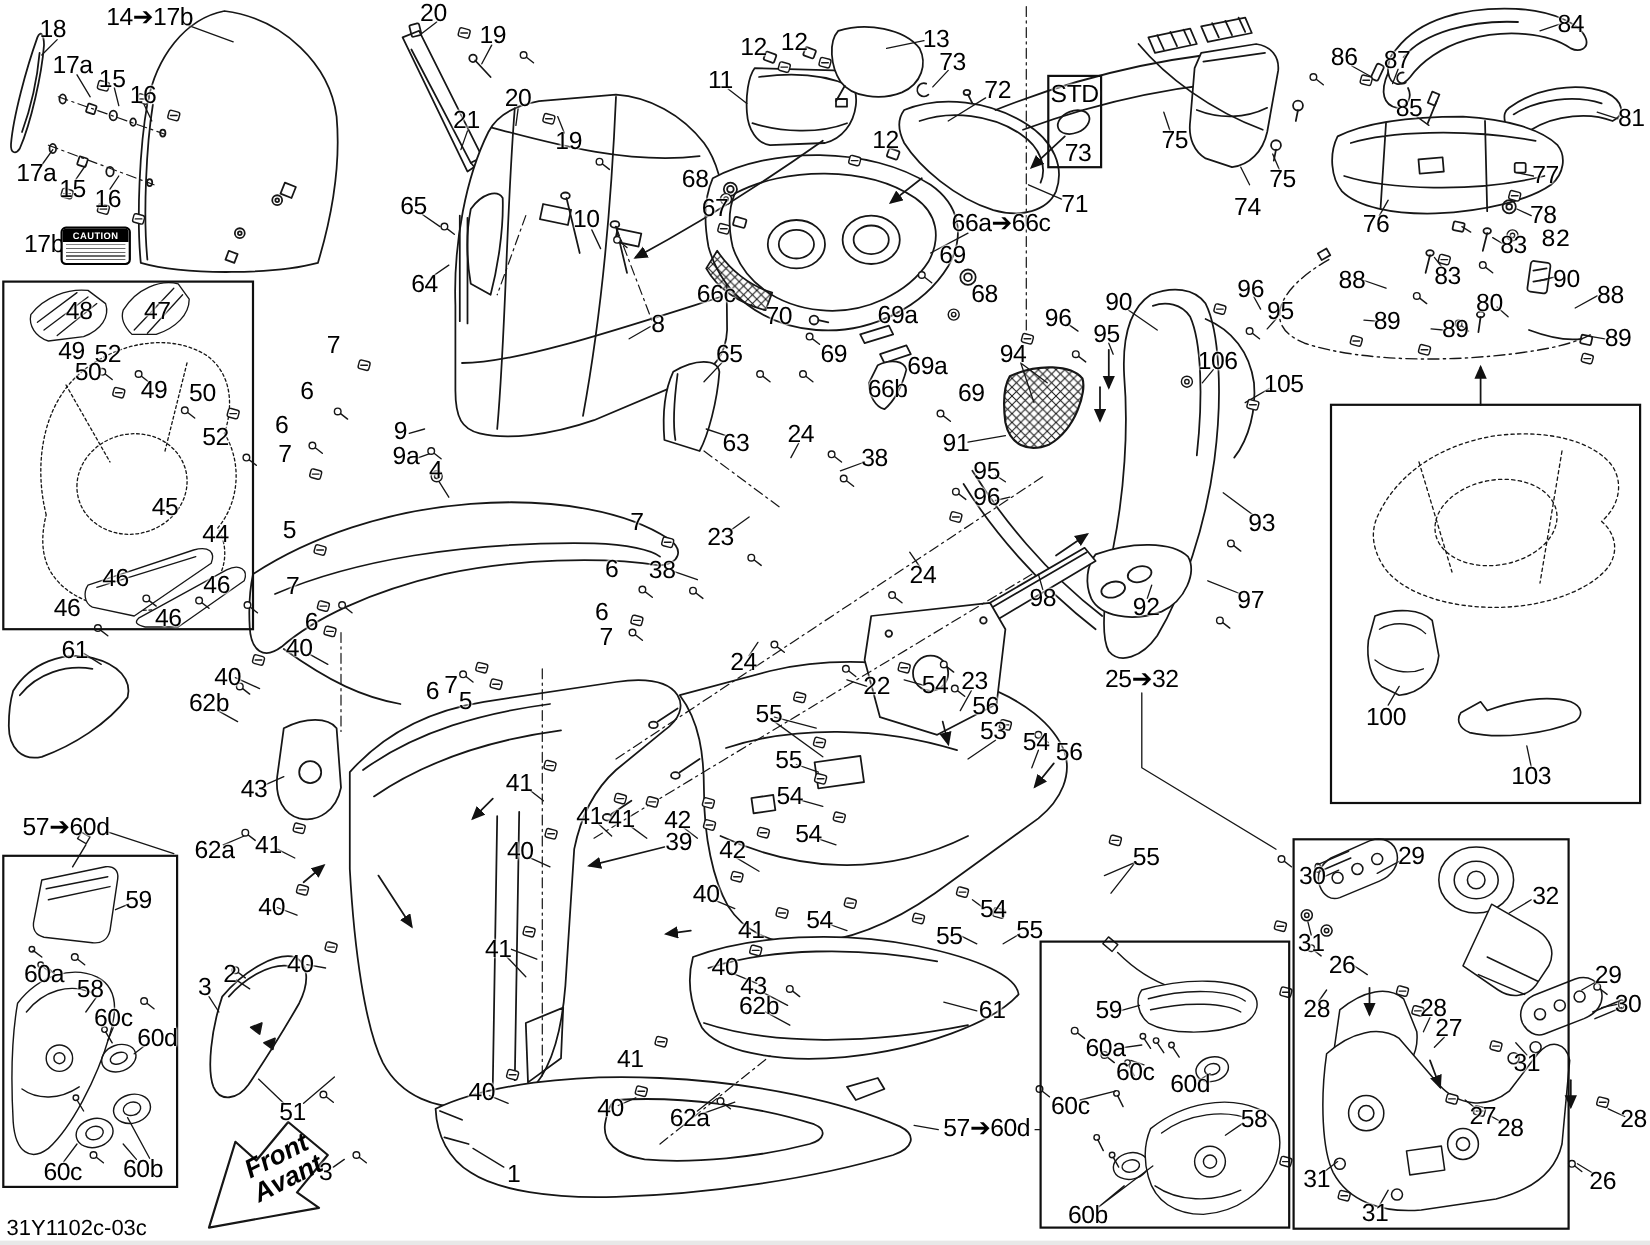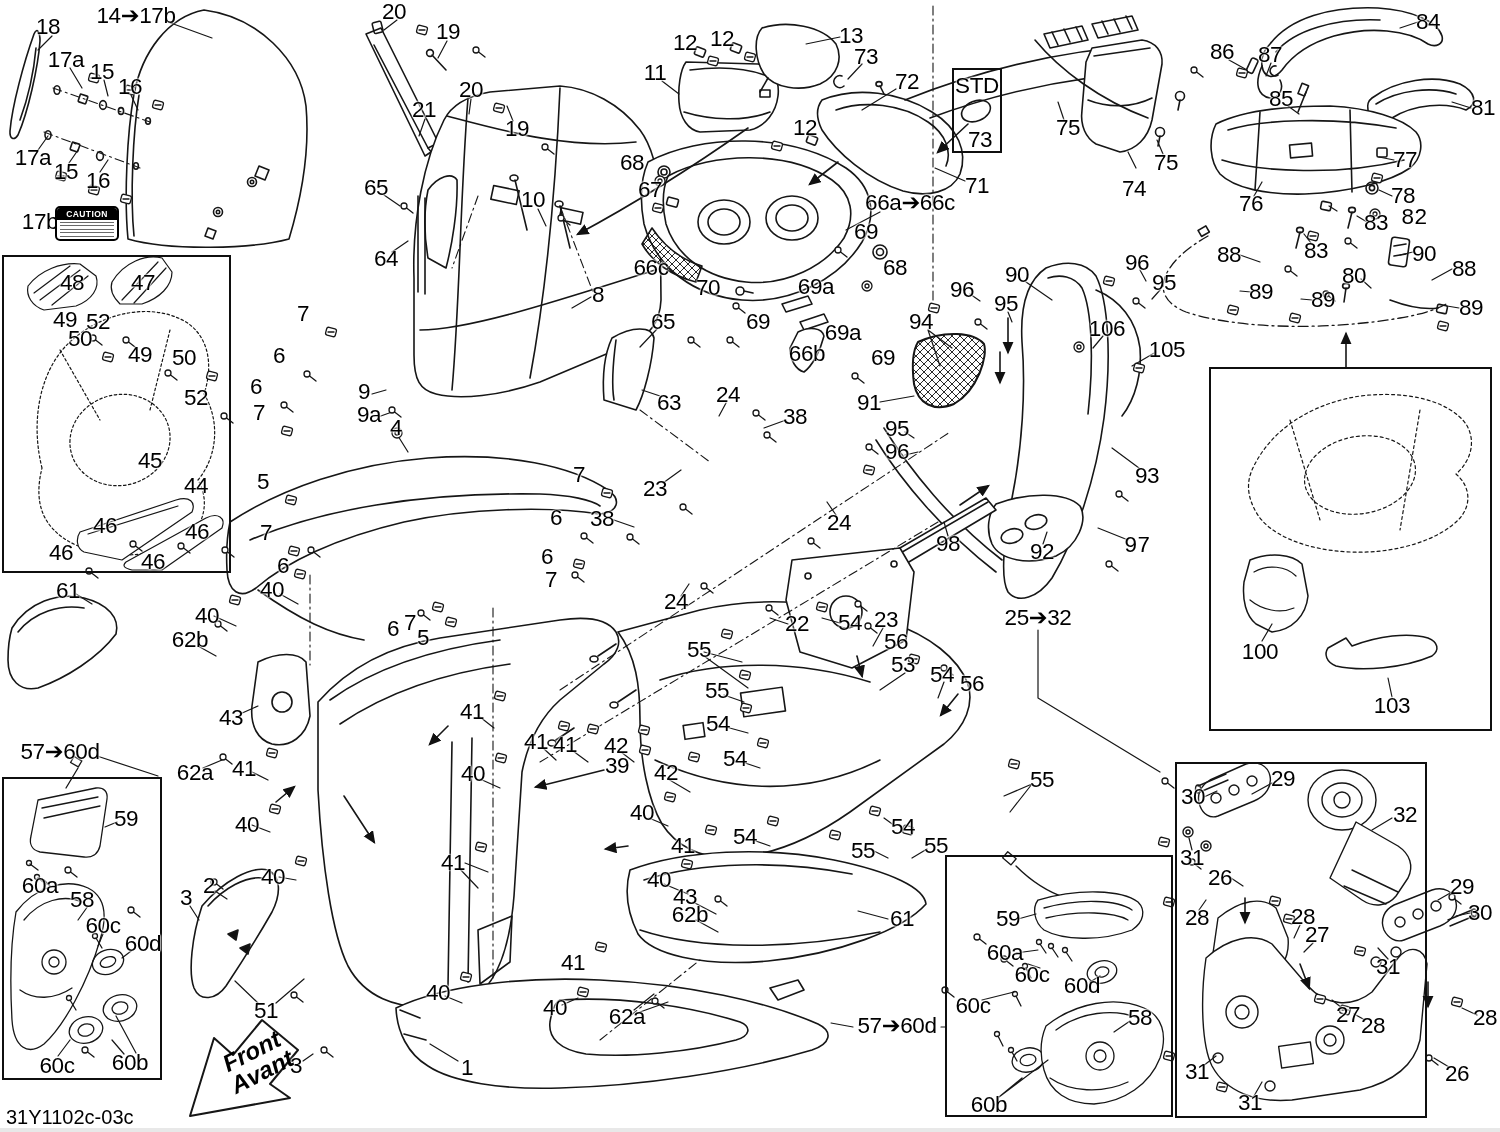--- a/index.html
+++ b/index.html
@@ -789,21 +789,21 @@
       <div class="callout" style="left: 1006px; top: 304px;">95</div>
       <div class="callout" style="left: 921px; top: 322px;">94</div>
       <div class="callout" style="left: 1107px; top: 329px;">106</div>
       <div class="callout" style="left: 1167px; top: 350px;">105</div>
       <div class="callout" style="left: 869px; top: 403px;">91</div>
       <div class="callout" style="left: 897px; top: 429px;">95</div>
       <div class="callout" style="left: 897px; top: 452px;">96</div>
       <div class="callout" style="left: 1147px; top: 476px;">93</div>
       <div class="callout" style="left: 948px; top: 544px;">98</div>
       <div class="callout" style="left: 1042px; top: 552px;">92</div>
-      <div class="callout" style="left: 1137px; top: 546px; font-family: Liberation Mono, monospace;">97</div>
+      <div class="callout" style="left: 1137px; top: 546px;">97</div>
       <div class="callout" style="left: 663px; top: 322px;">65</div>
       <div class="callout" style="left: 669px; top: 403px;">63</div>
       <div class="callout" style="left: 728px; top: 395px;">24</div>
       <div class="callout" style="left: 795px; top: 417px;">38</div>
       <div class="callout" style="left: 655px; top: 489px;">23</div>
       <div class="callout" style="left: 602px; top: 519px;">38</div>
       <div class="callout" style="left: 396px; top: 428px;">4</div>
       <div class="callout" style="left: 364px; top: 392px;">9</div>
       <div class="callout" style="left: 369px; top: 415px;">9a</div>
       <div class="callout" style="left: 303px; top: 314px;">7</div>

